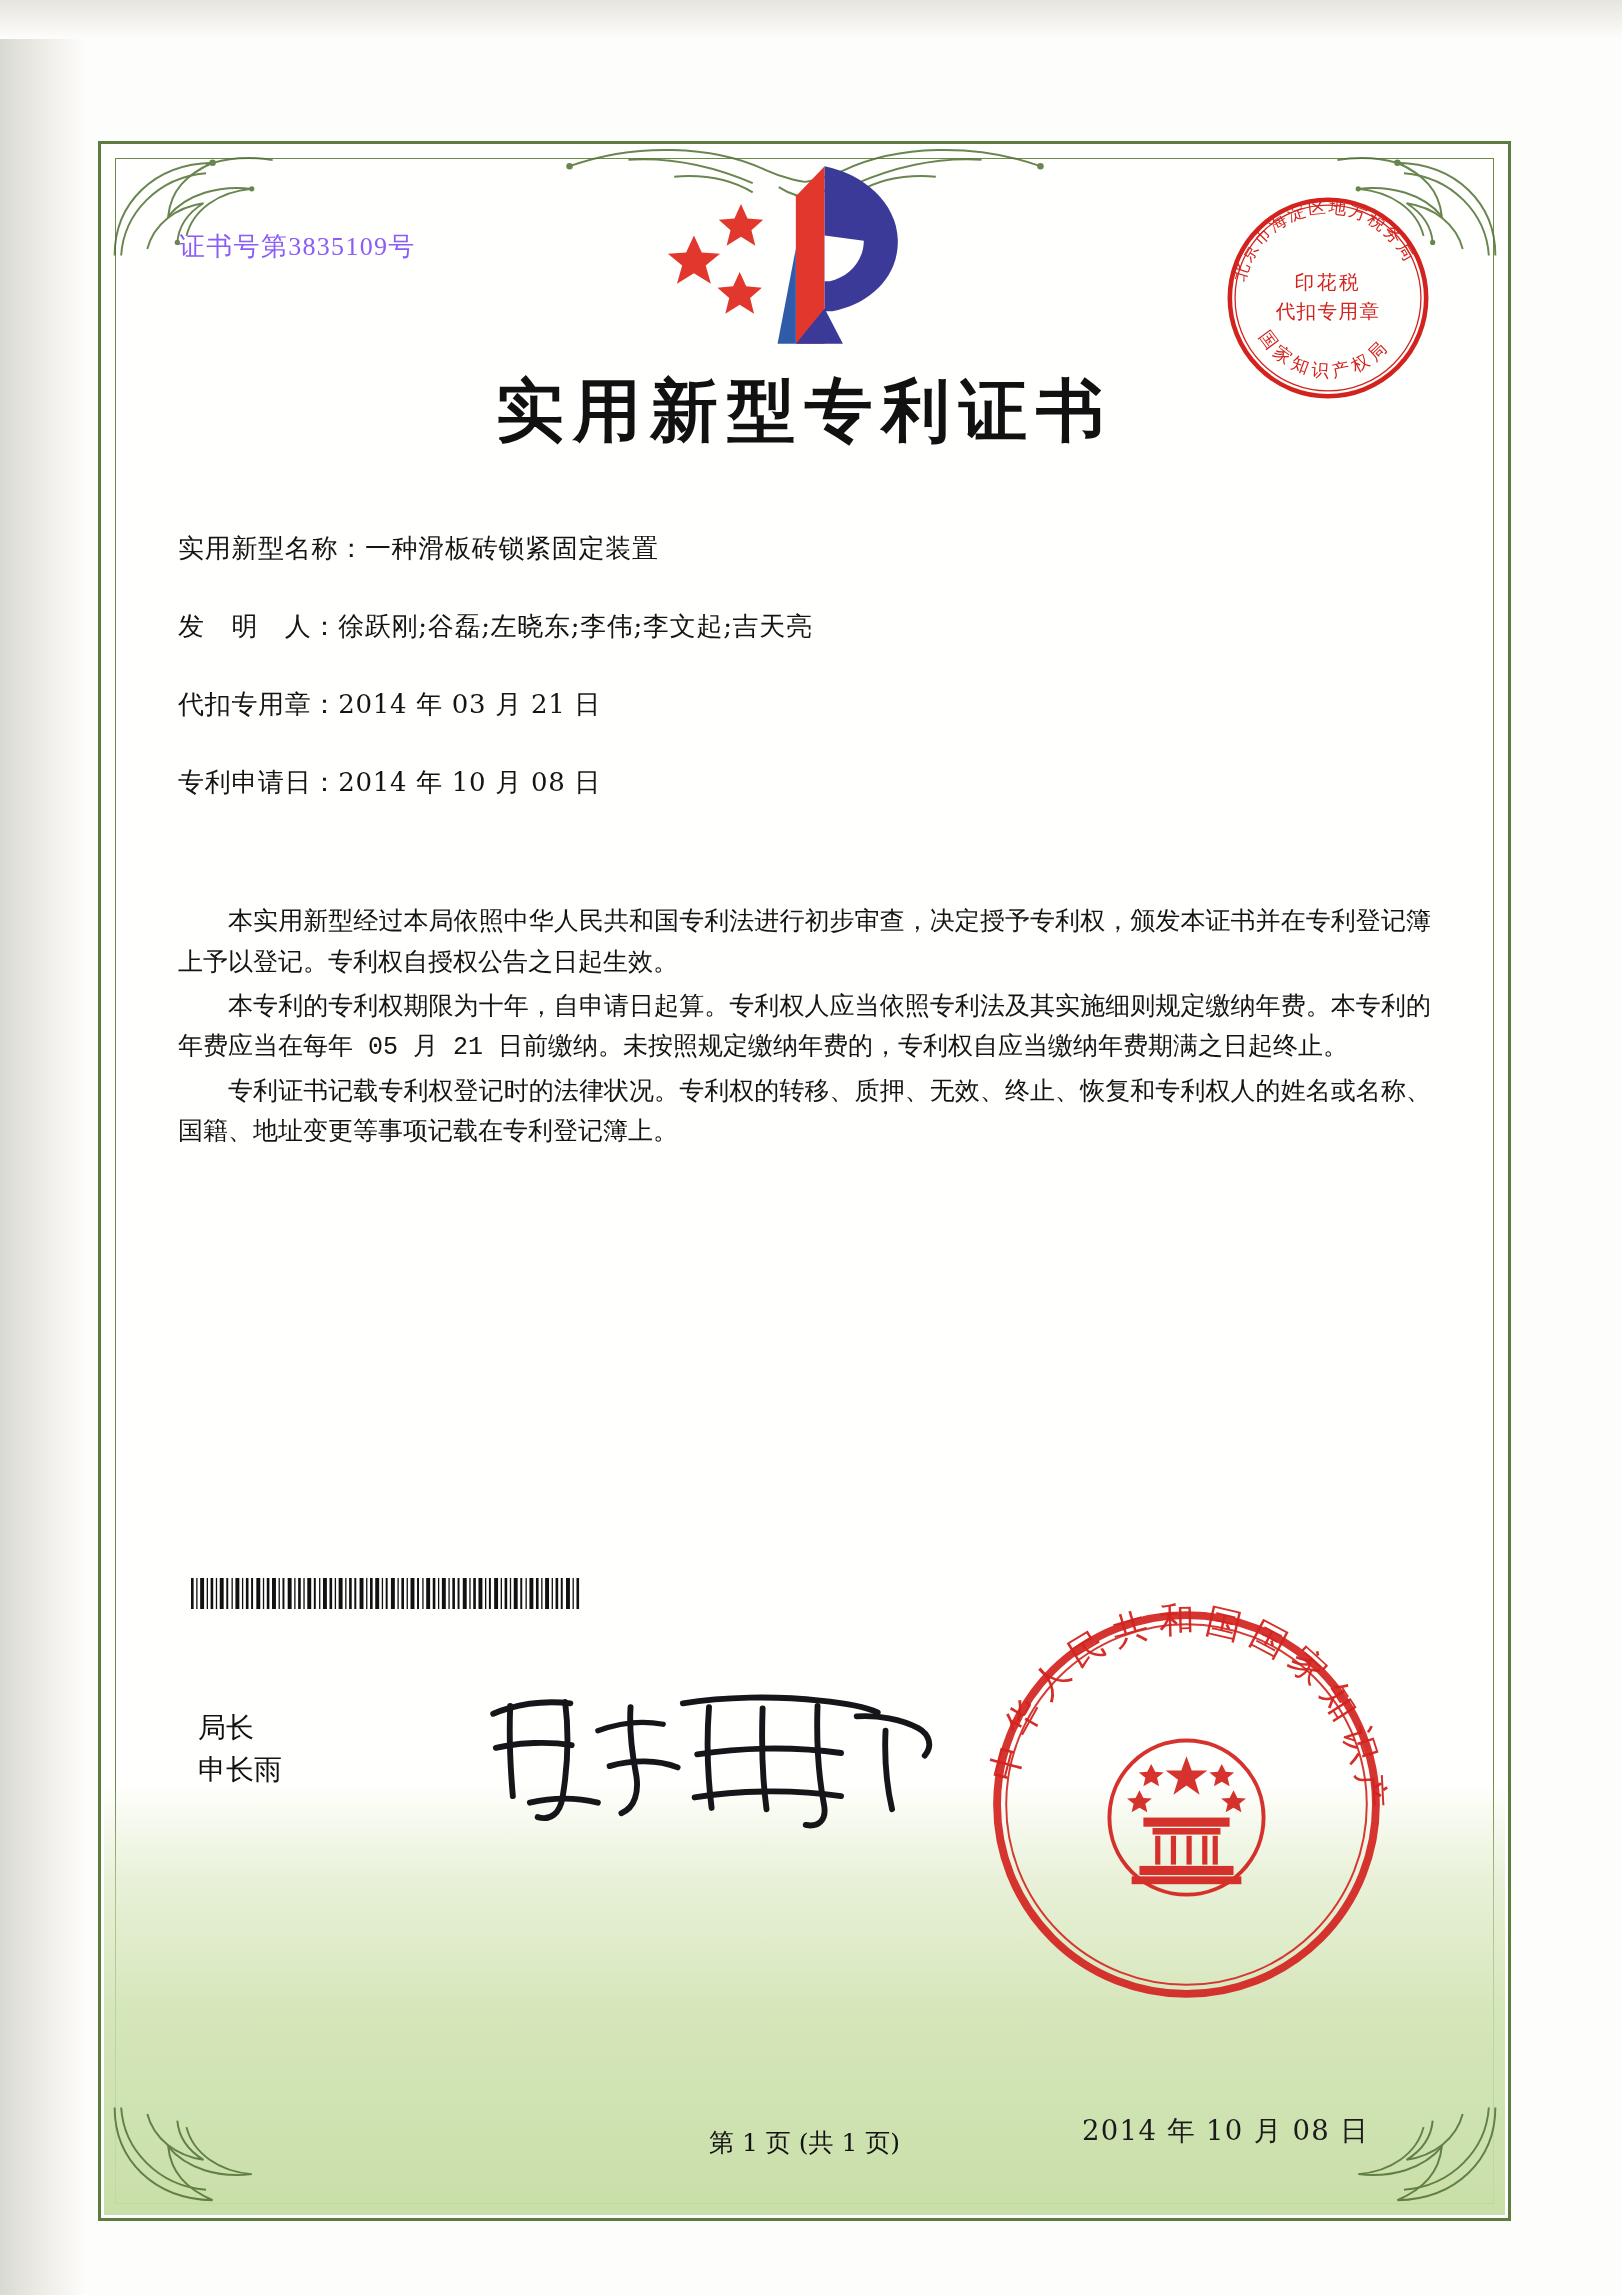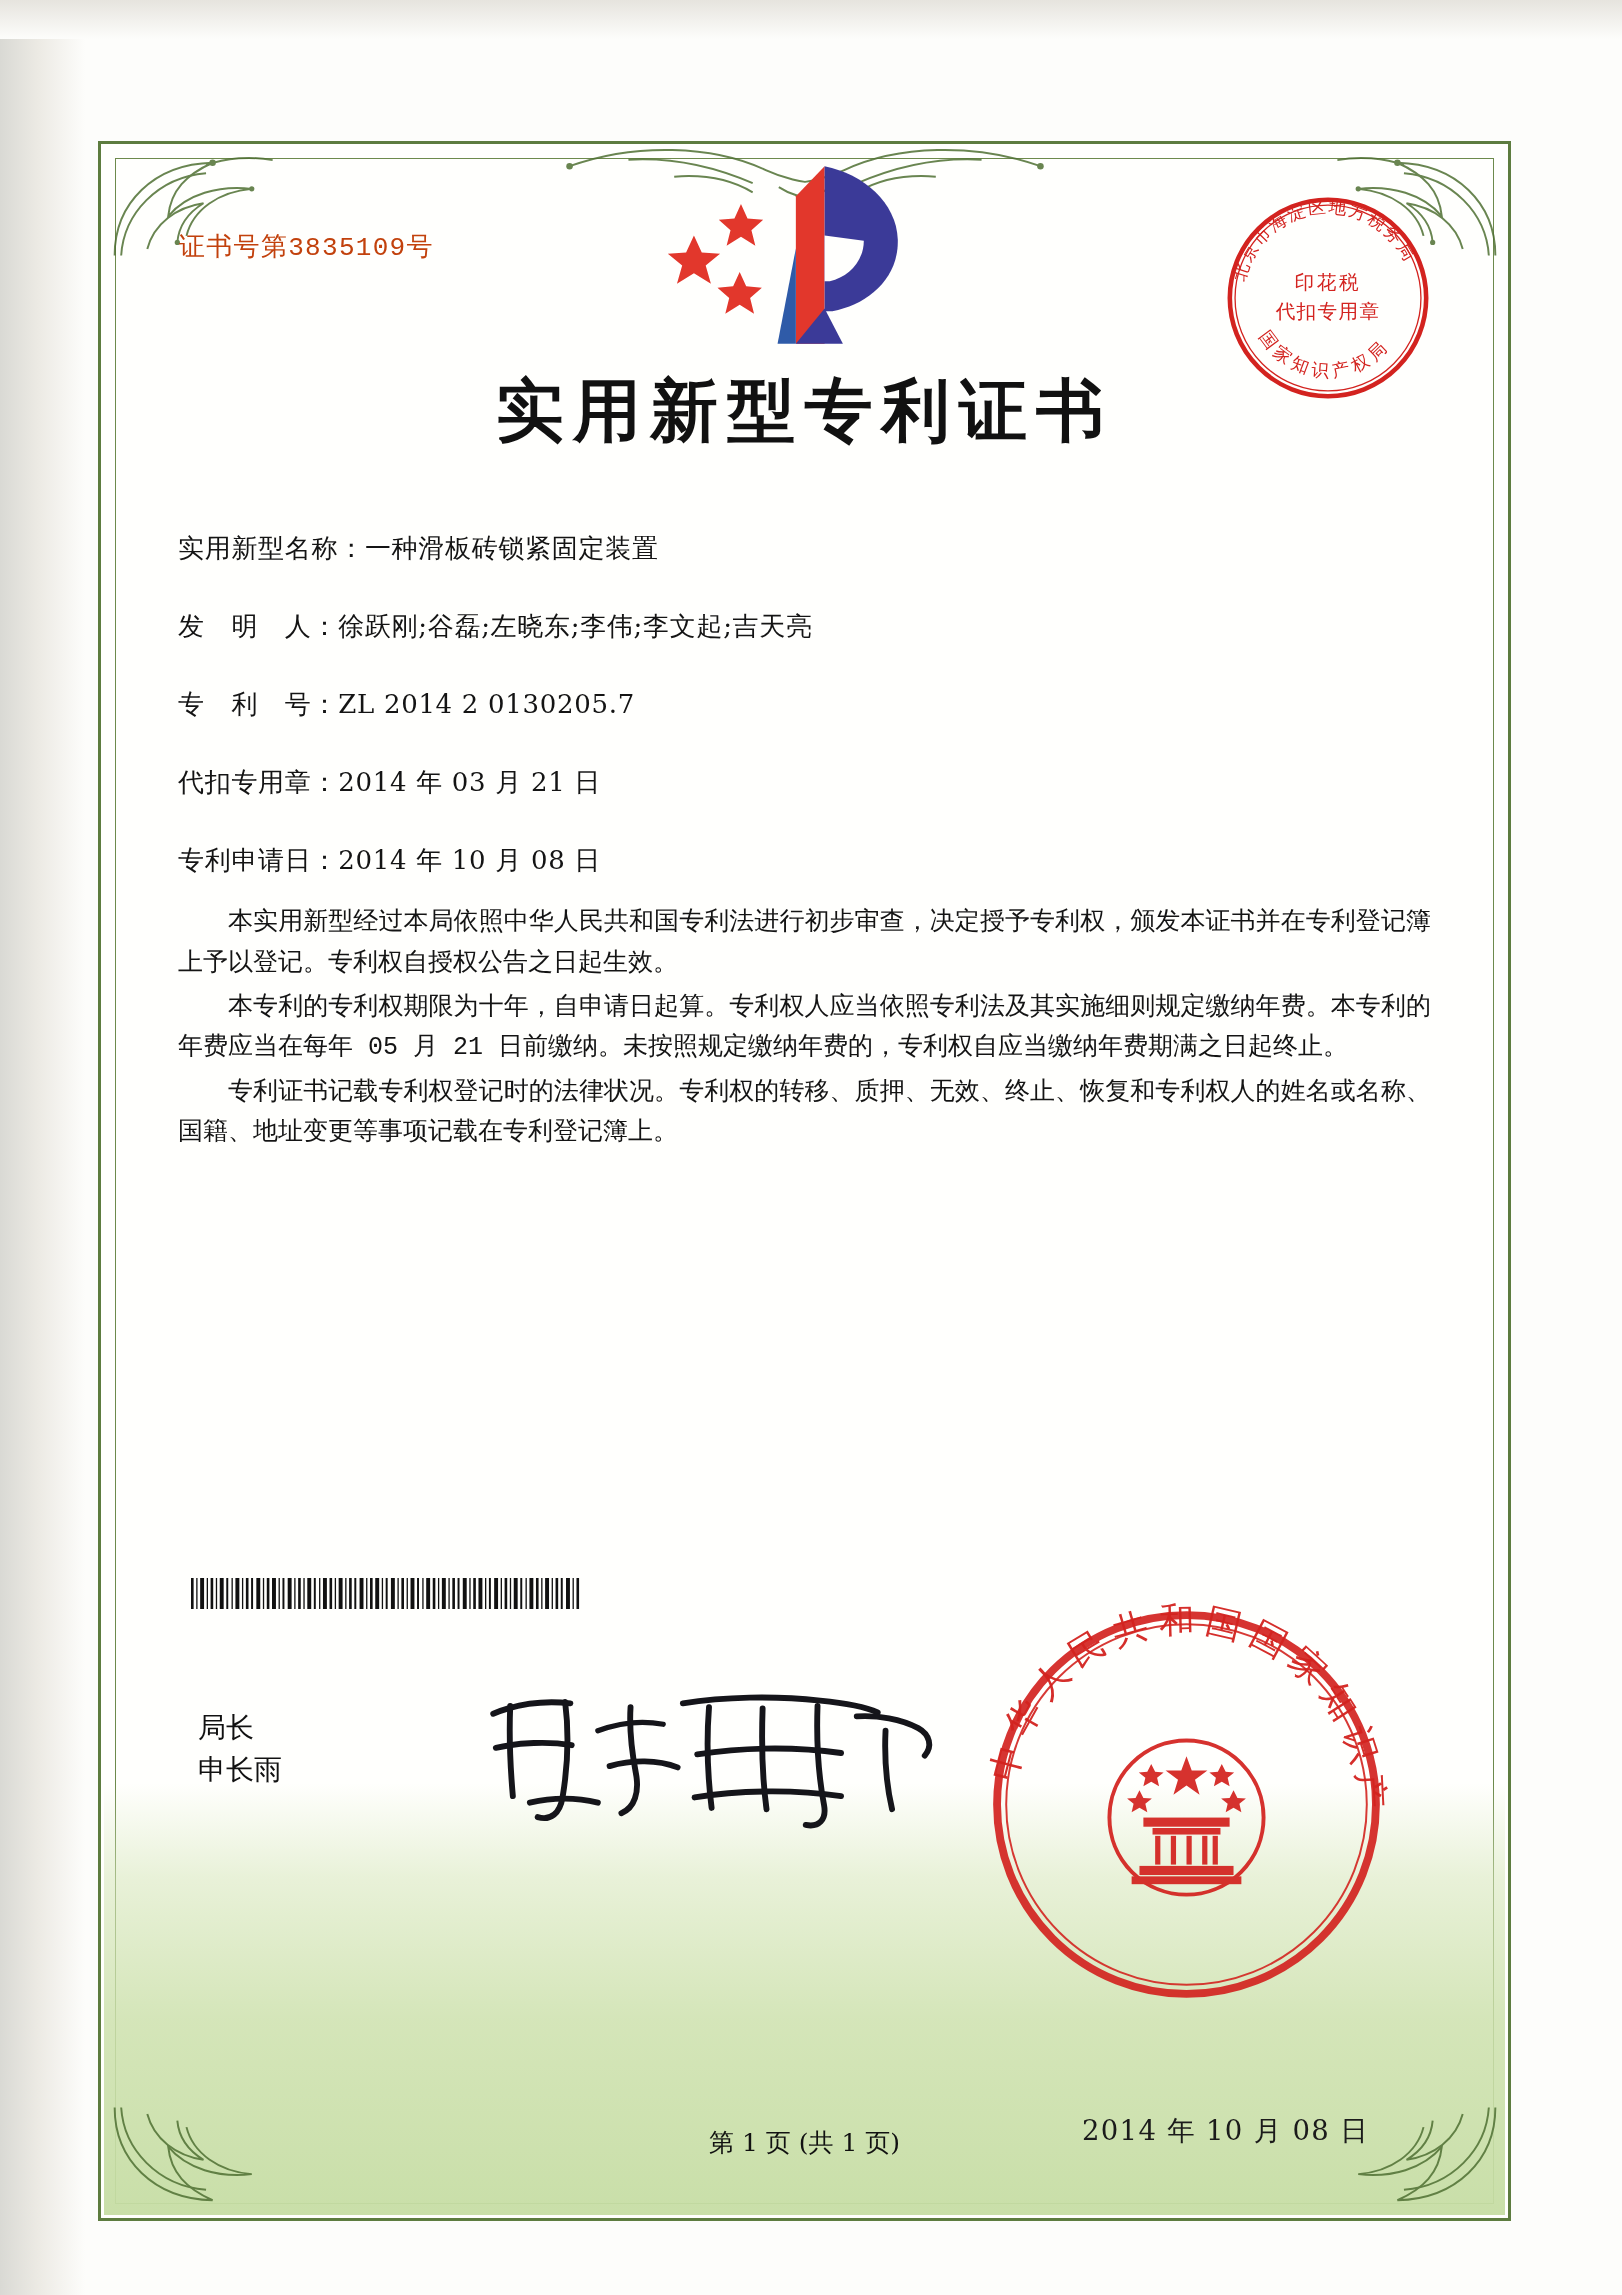--- a/index.html
+++ b/index.html
@@ -70,22 +70,22 @@
     background: linear-gradient(to bottom, rgba(221,233,198,0) 0%, rgba(214,230,186,0.55) 22%, rgba(205,225,173,0.85) 55%, rgba(198,221,164,0.95) 100%);
     pointer-events: none;
   }
 
   .cert-no {
     position: absolute;
     left: 78px;
     top: 85px;
     font-size: 26px;
     letter-spacing: 1.3px;
-    color: #c2410c;
-    font-family: Liberation Mono, monospace;
+    color: #8b5cf6;
+    font-family: Liberation Serif, serif;
   }
 
   .logo {
     position: absolute;
     left: 50%;
     top: 13px;
     transform: translateX(-50%);
     width: 275px;
     height: 196px;
   }
@@ -314,23 +314,20 @@
     </div>
 
     <div class="title">实用新型专利证书</div>
 
     <div class="fields">
       <div class="field">
         <span class="lbl">实用新型名称：</span><span class="val">一种滑板砖锁紧固定装置</span>
       </div>
       <div class="field">
         <span class="lbl">发　明　人：</span><span class="val">徐跃刚;谷磊;左晓东;李伟;李文起;吉天亮</span>
-      </div>
-      <div class="field">
-        <span class="lbl">专　利　号：</span><span class="val">ZL 2014 2 0130205.7</span>
       </div>
       <div class="field">
         <span class="lbl">代扣专用章：</span><span class="val">2014 年 03 月 21 日</span>
       </div>
       <div class="field">
         <span class="lbl">专利申请日：</span><span class="val">2014 年 10 月 08 日</span>
       </div>
     </div>
 
     <div class="body-text">

